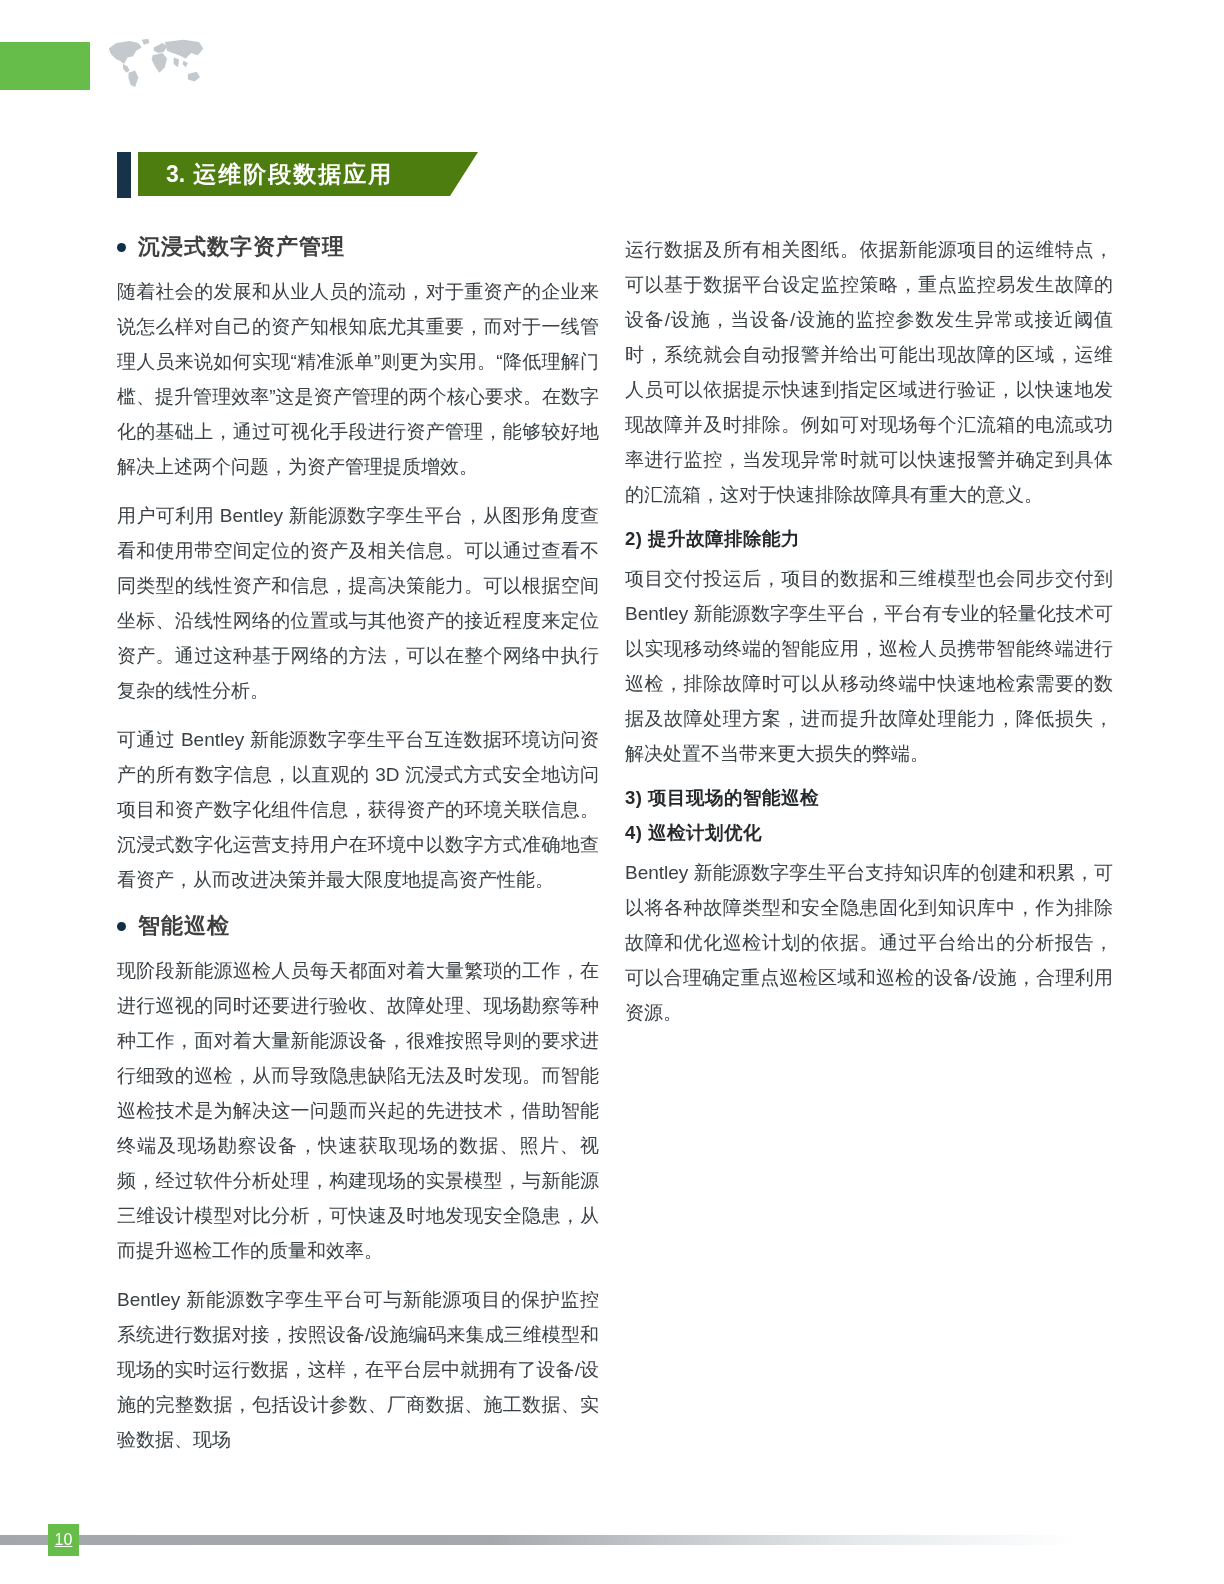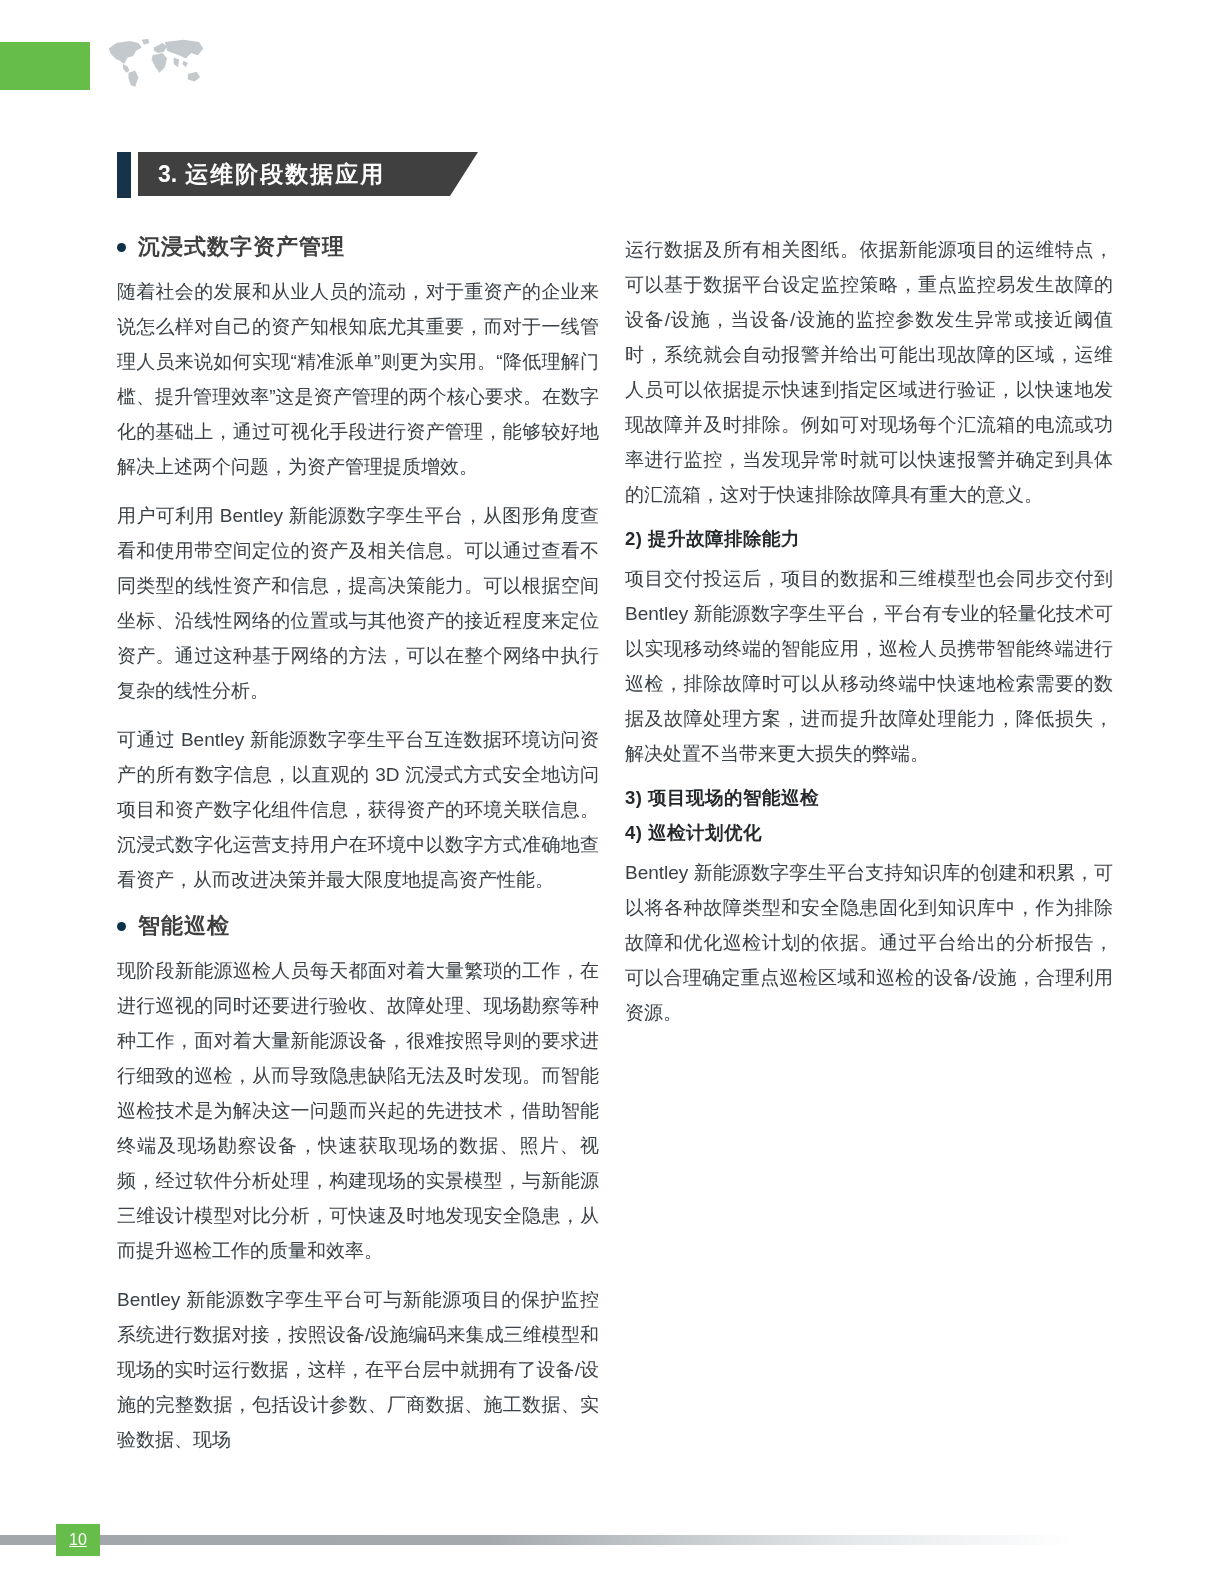--- a/index.html
+++ b/index.html
@@ -28,26 +28,26 @@
     position: absolute; left: 117px; top: 152px;
     display: flex; align-items: flex-start;
   }
   .banner-navy-bar {
     width: 14px; height: 46px;
     background: #16334a;
     margin-right: 7px;
   }
   .banner-green {
     width: 340px; height: 44px;
-    background: #404040;
+    background: #4d7c0f;
     clip-path: polygon(0 0, 100% 0, calc(100% - 28px) 100%, 0 100%);
     color: #ffffff;
     font-size: 23px; font-weight: bold;
     line-height: 44px;
-    padding-left: 20px;
+    padding-left: 28px;
     letter-spacing: 2px;
     white-space: nowrap;
   }
   .banner-green .num { margin-right: 8px; letter-spacing: 0; }
 
   
   .col {
     position: absolute; top: 232px;
     text-align: justify;
   }
@@ -89,22 +89,22 @@
   
   .footer-bar {
     position: absolute; left: 0; top: 1535px;
     width: 1224px; height: 10px;
     background: linear-gradient(90deg,
       #a1a7ab 0%, #a3a9ad 40%,
       rgba(225,229,232,0.85) 70%,
       rgba(255,255,255,0) 88%);
   }
   .page-badge {
-    position: absolute; left: 56px; top: 1524px;
-    width: 44px; height: 32px;
+    position: absolute; left: 48px; top: 1524px;
+    width: 31px; height: 32px;
     background: #66bd4a;
     color: #ffffff;
     font-size: 16px;
     display: flex; align-items: center; justify-content: center; text-decoration: underline;
   }
 </style>
 </head>
 <body>
 
 <div class="green-block"></div>

